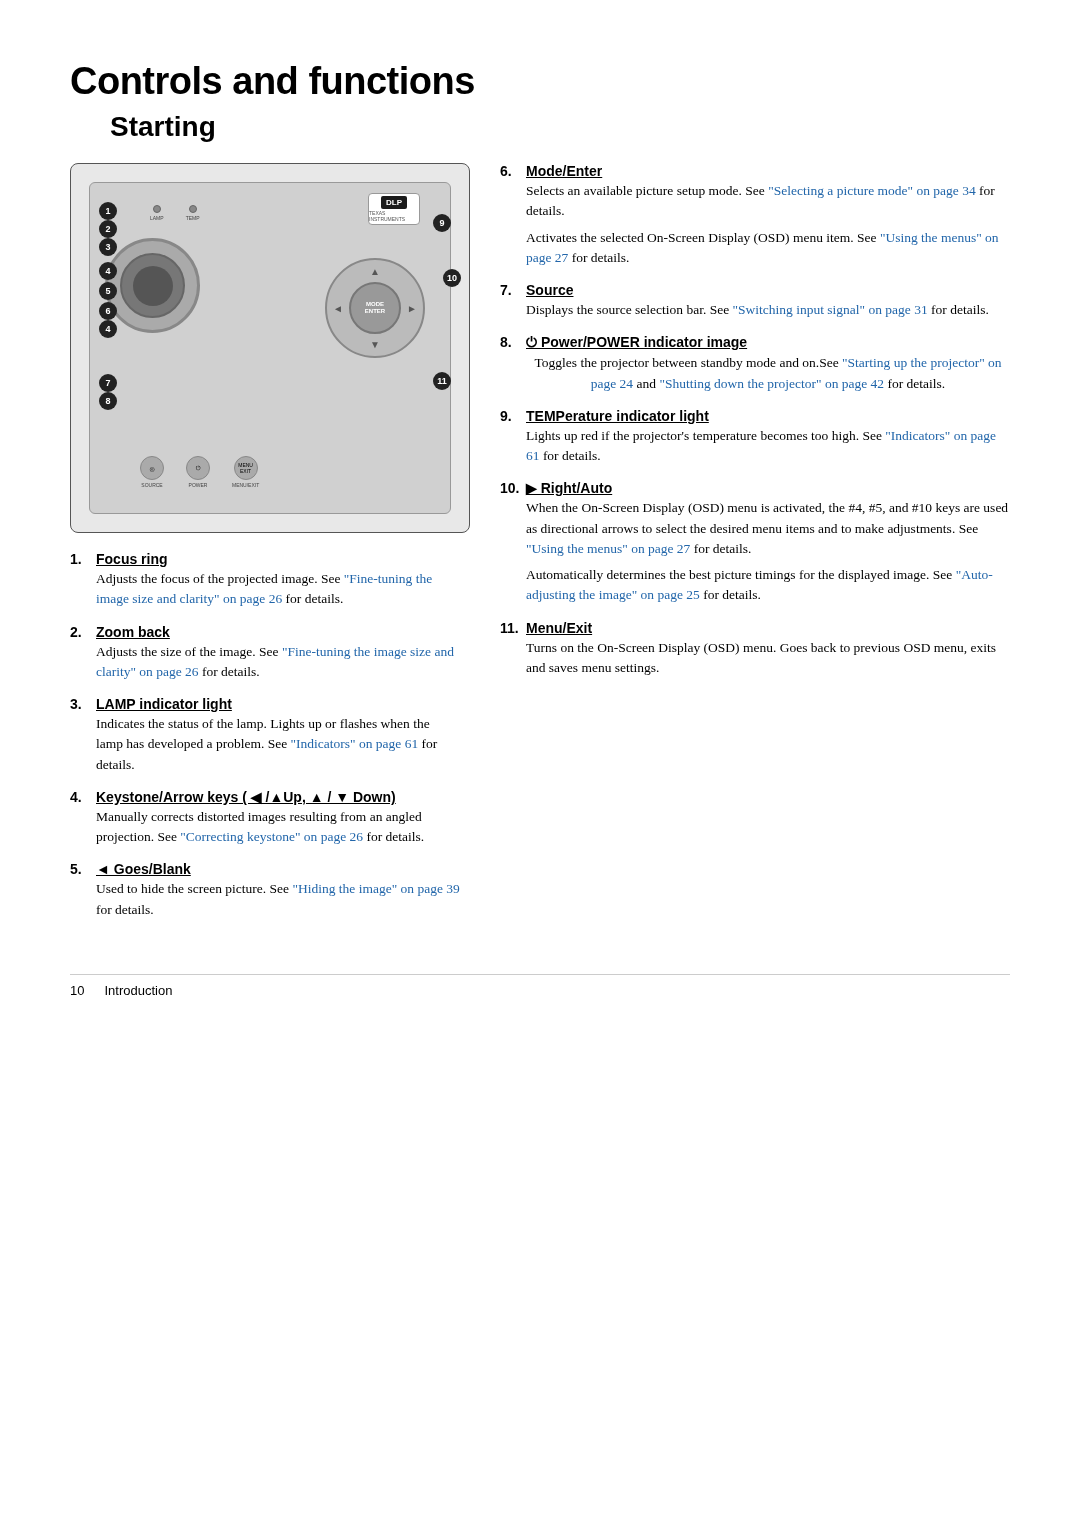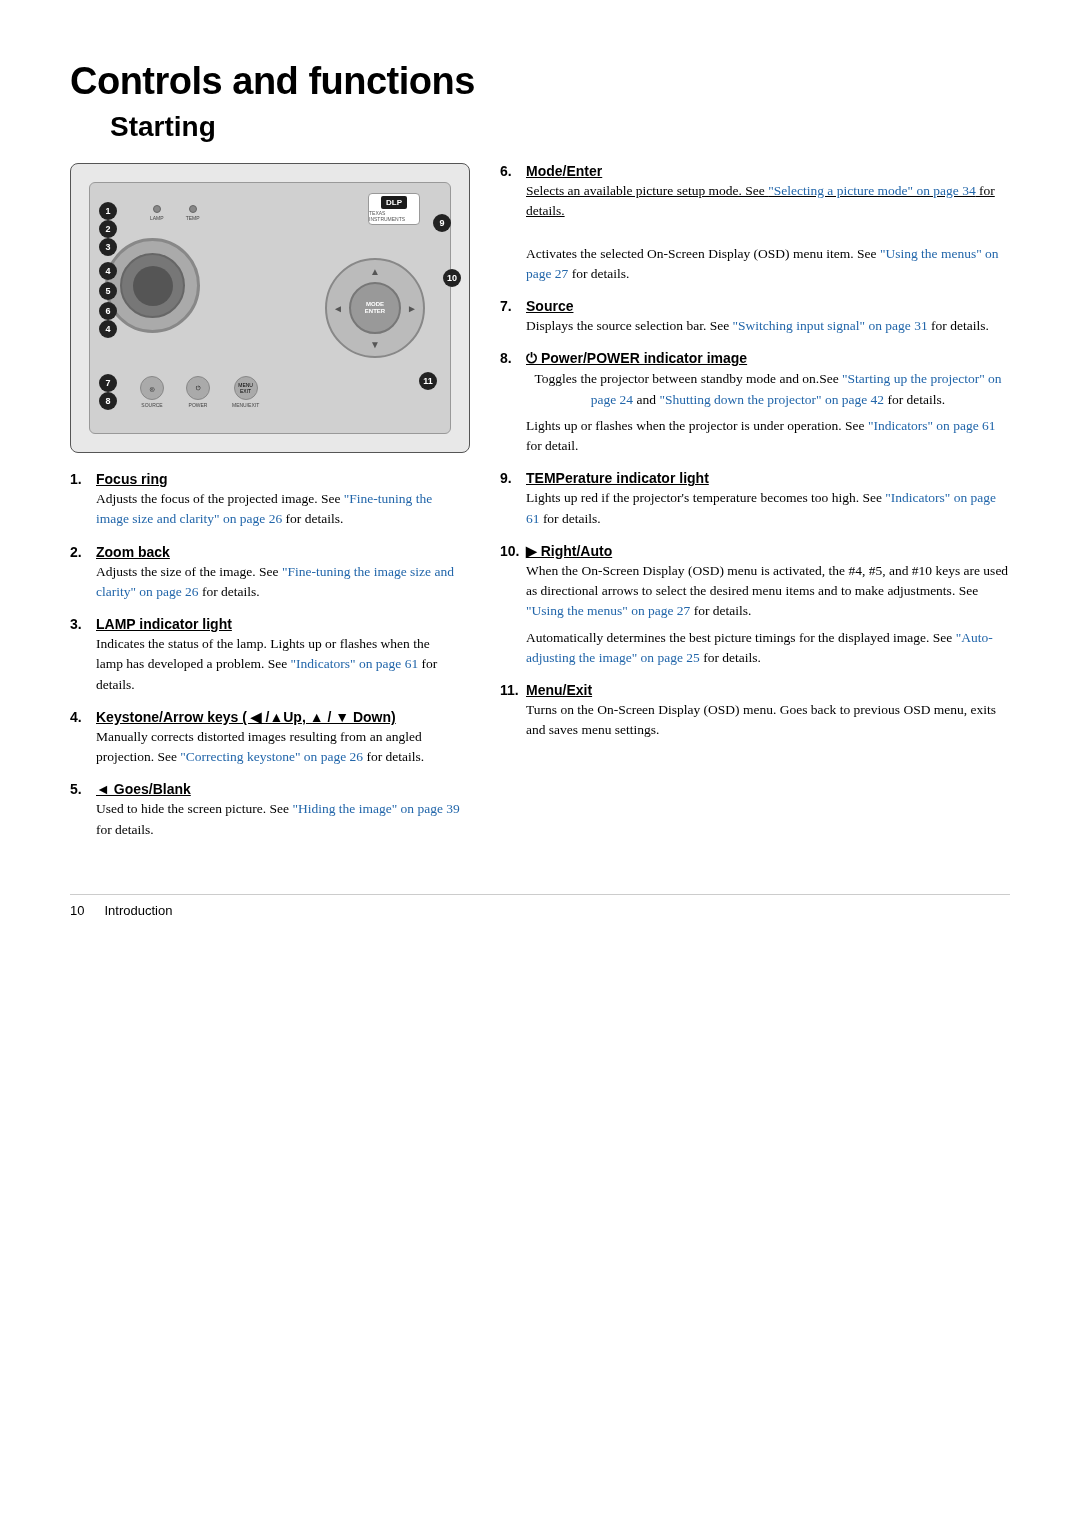--- a/index.html
+++ b/index.html
@@ -22,21 +22,21 @@
     h2.section-title {
       font-size: 28px;
       font-weight: bold;
       font-family: Arial, sans-serif;
       margin-left: 40px;
       margin-bottom: 20px;
     }
     
     .projector-image {
       width: 400px;
-      height: 290px;
+      height: 370px;
       border: 1.5px solid #555;
       border-radius: 8px;
       background: #e8e8e8;
       position: relative;
       overflow: hidden;
       margin-bottom: 18px;
     }
     
     .proj-body {
       position: absolute;
@@ -192,21 +192,21 @@
       <div class="num-badge" style="top:56px;left:28px;">2</div>
       <div class="num-badge" style="top:74px;left:28px;">3</div>
       <div class="num-badge" style="top:98px;left:28px;">4</div>
       <div class="num-badge" style="top:118px;left:28px;">5</div>
       <div class="num-badge" style="top:138px;left:28px;">6</div>
       <div class="num-badge" style="top:156px;left:28px;">4</div>
       <div class="num-badge" style="top:210px;left:28px;">7</div>
       <div class="num-badge" style="top:228px;left:28px;">8</div>
       <div class="num-badge" style="top:50px;right:18px;">9</div>
       <div class="num-badge" style="top:105px;right:8px;">10</div>
-      <div class="num-badge" style="top:208px;right:32px;">11</div>
+      <div class="num-badge" style="top:208px;right:18px;">11</div>
     </div>
 
     <ul class="items-list">
       <li class="item-entry">
         <div class="item-header">
           <span class="item-num">1.</span>
           <span class="item-title">Focus ring</span>
         </div>
         <div class="item-body">
           Adjusts the focus of the projected image. See <a class="link-ref" href="#">"Fine-tuning the image size and clarity" on page 26</a> for details.
@@ -252,41 +252,40 @@
   </div>
 
   <div class="content-right">
     <ul class="items-list">
       <li class="item-entry">
         <div class="item-header">
           <span class="item-num">6.</span>
           <span class="item-title">Mode/Enter</span>
         </div>
         <div class="item-body">
-          <p style="margin-bottom:22px;text-decoration:underline;">Selects an available picture setup mode. See <a class="link-ref" href="#">"Selecting a picture mode" on page 34</a> for details.</p>
+          <p style="margin-bottom:6px;">Selects an available picture setup mode. See <a class="link-ref" href="#">"Selecting a picture mode" on page 34</a> for details.</p>
           <p>Activates the selected On-Screen Display (OSD) menu item. See <a class="link-ref" href="#">"Using the menus" on page 27</a> for details.</p>
         </div>
       </li>
       <li class="item-entry">
         <div class="item-header">
           <span class="item-num">7.</span>
           <span class="item-title">Source</span>
         </div>
         <div class="item-body">
           Displays the source selection bar. See <a class="link-ref" href="#">"Switching input signal" on page 31</a> for details.
         </div>
       </li>
       <li class="item-entry">
         <div class="item-header">
           <span class="item-num">8.</span>
           <span class="item-title">⏻ Power/POWER indicator image</span>
         </div>
         <div class="item-body">
           <p style="margin-bottom:6px;text-align:center;">Toggles the projector between standby mode and on.See <a class="link-ref" href="#">"Starting up the projector" on page 24</a> and <a class="link-ref" href="#">"Shutting down the projector" on page 42</a> for details.</p>
-          <p>Lights up or flashes when the projector is under operation. See <a class="link-ref" href="#">"Indicators" on page 61</a> for detail.</p>
         </div>
       </li>
       <li class="item-entry">
         <div class="item-header">
           <span class="item-num">9.</span>
           <span class="item-title">TEMPerature indicator light</span>
         </div>
         <div class="item-body">
           Lights up red if the projector's temperature becomes too high. See <a class="link-ref" href="#">"Indicators" on page 61</a> for details.
         </div>

